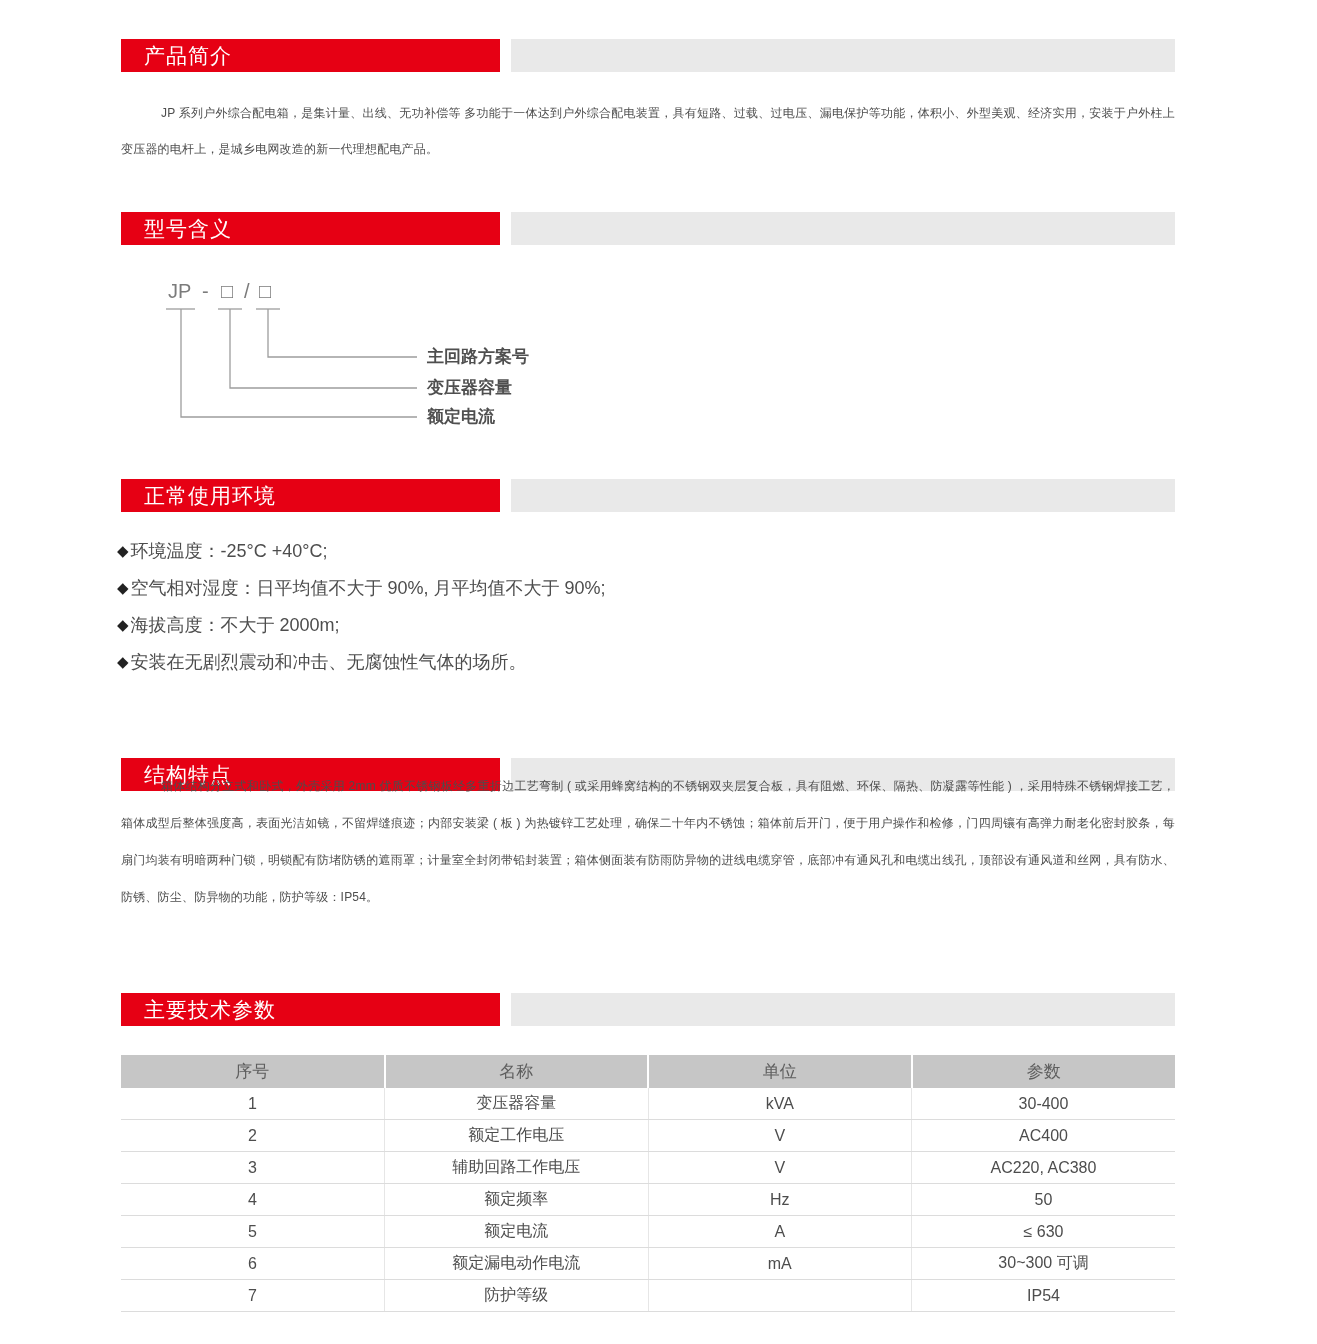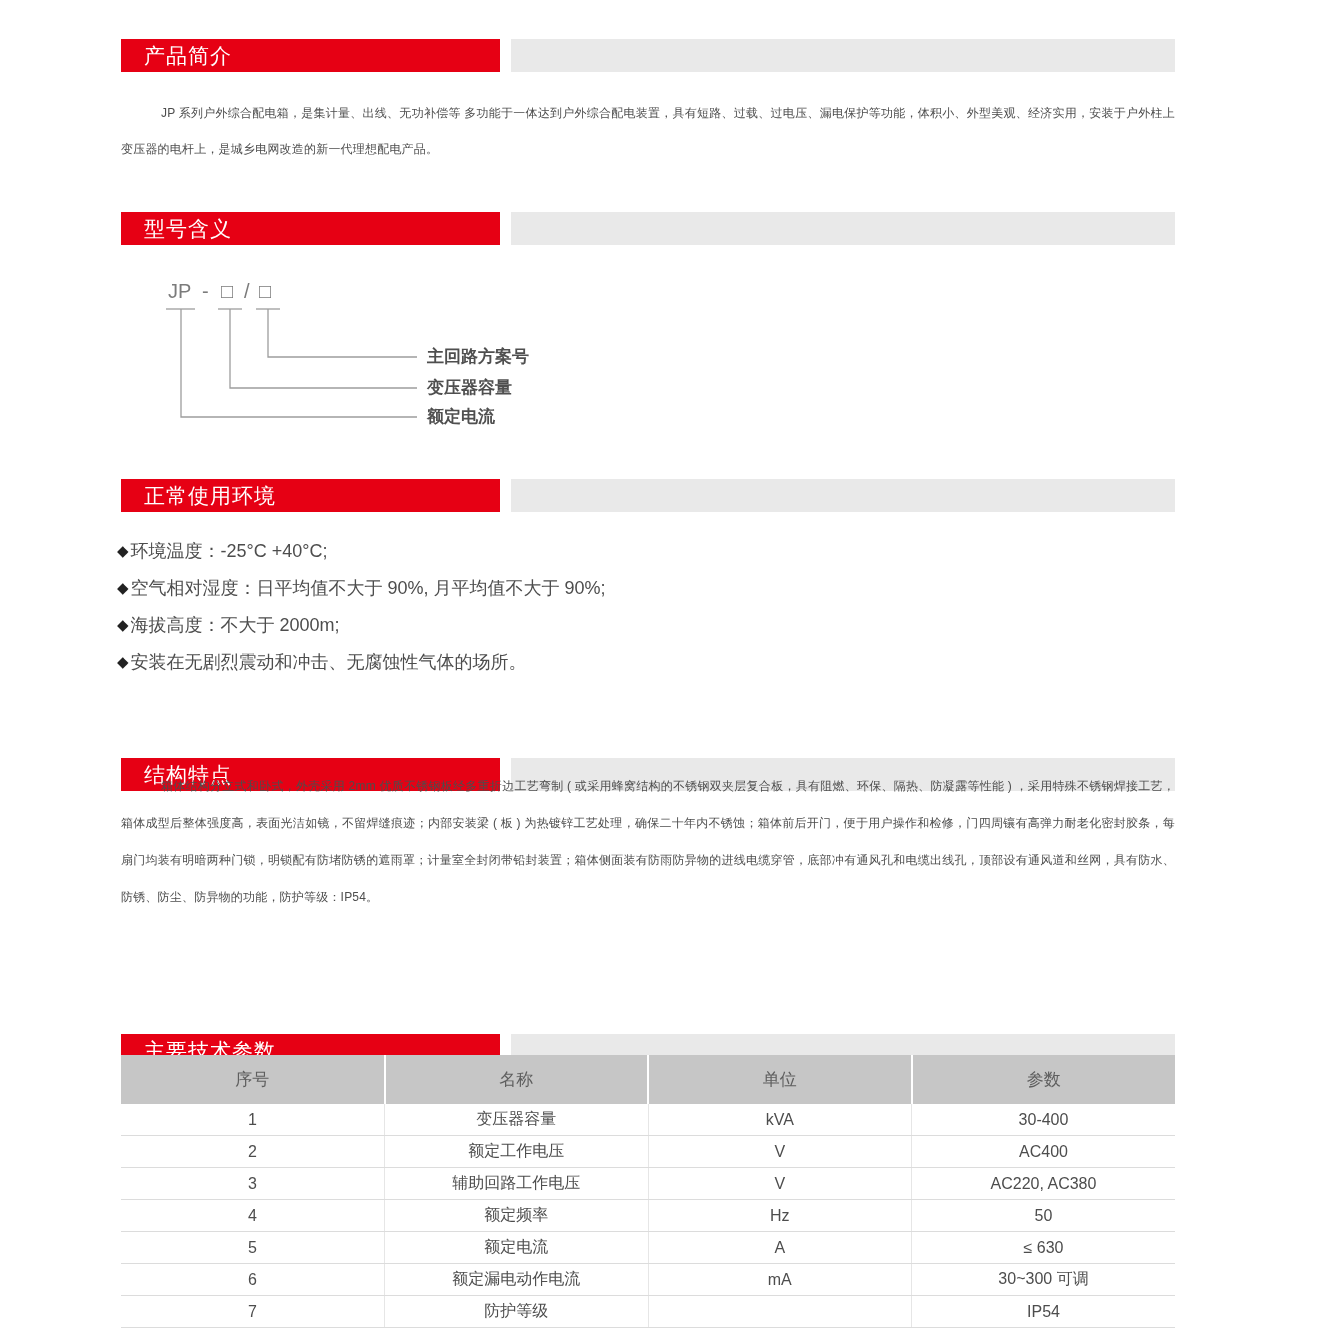--- a/index.html
+++ b/index.html
@@ -31,21 +31,21 @@
   .env-list{position:absolute;left:117px;top:532px;width:1058px;}
   .env-item{display:flex;align-items:center;height:37px;font-size:18px;color:#4d4d4d;}
   .diamond{font-size:15px;color:#222222;margin-right:2px;line-height:1;}
   
   .params-table{
     position:absolute;left:121px;top:1055px;width:1054px;
     border-collapse:collapse;table-layout:fixed;
   }
   .params-table th{
     background:#c6c6c6;color:#5e5e5e;font-weight:400;font-size:17px;
-    height:33px;border-right:2px solid #ffffff;text-align:center;padding:8px;
+    height:33px;border-right:2px solid #ffffff;text-align:center;padding:0;
   }
   .params-table th:last-child{border-right:none;}
   .params-table td{
     height:31px;text-align:center;font-size:16px;color:#4d4d4d;padding:0;
     border-bottom:1px solid #dcdcdc;border-right:1px solid #e6e6e6;
   }
   .params-table td:last-child{border-right:none;}
 </style>
 </head>
 <body>
@@ -114,21 +114,21 @@
   </div>
 
   <div class="bar" style="top:758px">
     <div class="bar-red">
       <span>结构特点</span>
     </div>
     <div class="bar-gray"></div>
   </div>
   <p class="para structure" style="top:768px">箱体结构分立式和卧式，外壳采用 2mm 优质不锈钢板经多重折边工艺弯制 ( 或采用蜂窝结构的不锈钢双夹层复合板，具有阻燃、环保、隔热、防凝露等性能 ) ，采用特殊不锈钢焊接工艺，箱体成型后整体强度高，表面光洁如镜，不留焊缝痕迹；内部安装梁 ( 板 ) 为热镀锌工艺处理，确保二十年内不锈蚀；箱体前后开门，便于用户操作和检修，门四周镶有高弹力耐老化密封胶条，每扇门均装有明暗两种门锁，明锁配有防堵防锈的遮雨罩；计量室全封闭带铅封装置；箱体侧面装有防雨防异物的进线电缆穿管，底部冲有通风孔和电缆出线孔，顶部设有通风道和丝网，具有防水、防锈、防尘、防异物的功能，防护等级：IP54。</p>
 
-  <div class="bar" style="top:1034px">
+  <div class="bar" style="top:993px">
     <div class="bar-red">
       <span>主要技术参数</span>
     </div>
     <div class="bar-gray"></div>
   </div>
 
   <table class="params-table">
     <thead>
       <tr>
         <th>序号</th>

